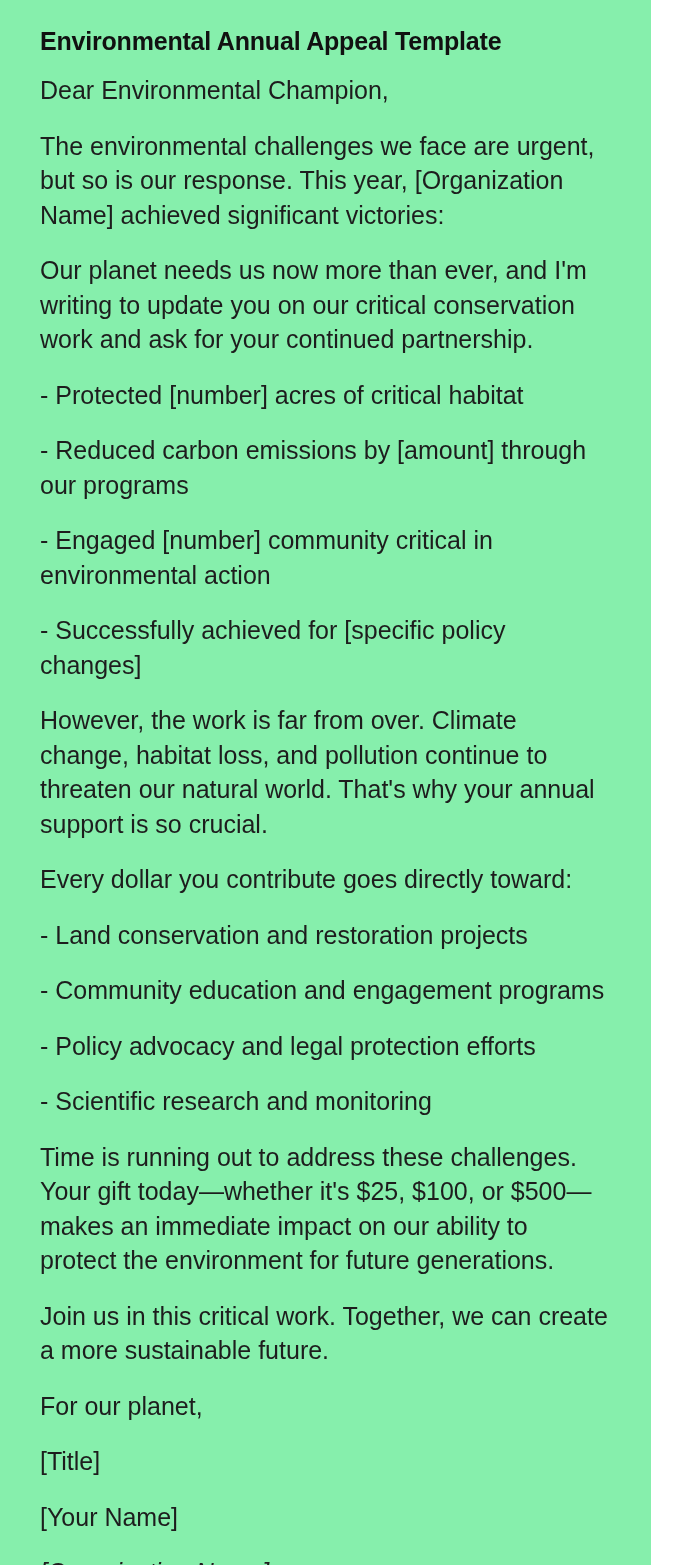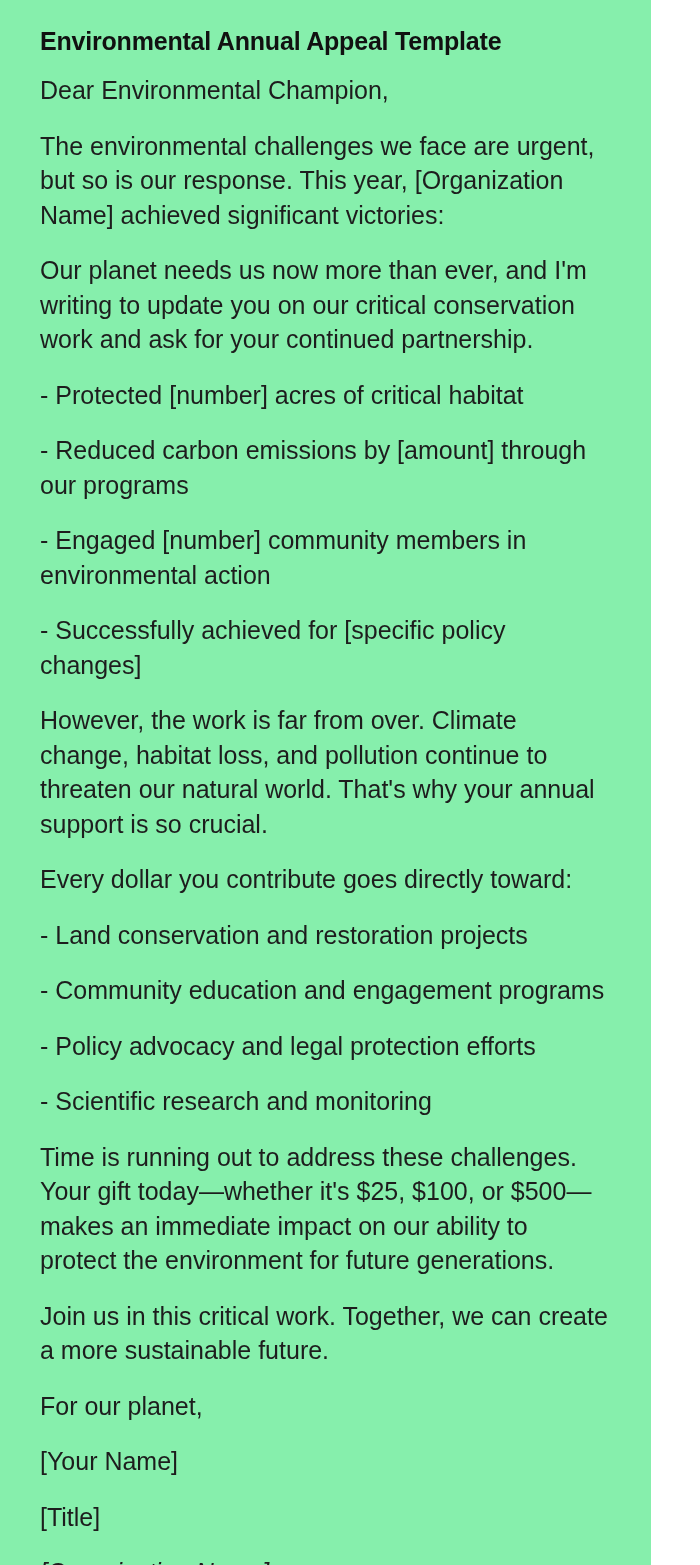--- a/index.html
+++ b/index.html
@@ -39,27 +39,27 @@
 <body>
 
 <div class="page">
   <h1 class="doc-title">Environmental Annual Appeal Template</h1>
 
   <p class="doc-paragraph">Dear Environmental Champion,</p>
   <p class="doc-paragraph">The environmental challenges we face are urgent, but so is our response. This year, [Organization Name] achieved significant victories:</p>
   <p class="doc-paragraph">Our planet needs us now more than ever, and I'm writing to update you on our critical conservation work and ask for your continued partnership.</p>
   <p class="doc-paragraph">- Protected [number] acres of critical habitat</p>
   <p class="doc-paragraph">- Reduced carbon emissions by [amount] through our programs</p>
-  <p class="doc-paragraph">- Engaged [number] community members in environmental action</p>
+  <p class="doc-paragraph">- Engaged [number] community critical in environmental action</p>
   <p class="doc-paragraph">- Successfully achieved for [specific policy changes]</p>
   <p class="doc-paragraph">However, the work is far from over. Climate change, habitat loss, and pollution continue to threaten our natural world. That's why your annual support is so crucial.</p>
   <p class="doc-paragraph">Every dollar you contribute goes directly toward:</p>
   <p class="doc-paragraph">- Land conservation and restoration projects</p>
   <p class="doc-paragraph">- Community education and engagement programs</p>
   <p class="doc-paragraph">- Policy advocacy and legal protection efforts</p>
   <p class="doc-paragraph">- Scientific research and monitoring</p>
   <p class="doc-paragraph">Time is running out to address these challenges. Your gift today—whether it's $25, $100, or $500—makes an immediate impact on our ability to protect the environment for future generations.</p>
   <p class="doc-paragraph">Join us in this critical work. Together, we can create a more sustainable future.</p>
   <p class="doc-paragraph">For our planet,</p>
+  <p class="doc-paragraph">[Title]</p>
   <p class="doc-paragraph">[Your Name]</p>
-  <p class="doc-paragraph">[Title]</p>
   <p class="doc-paragraph">[Organization Name]</p>
 </div>
 
 </body></html>

